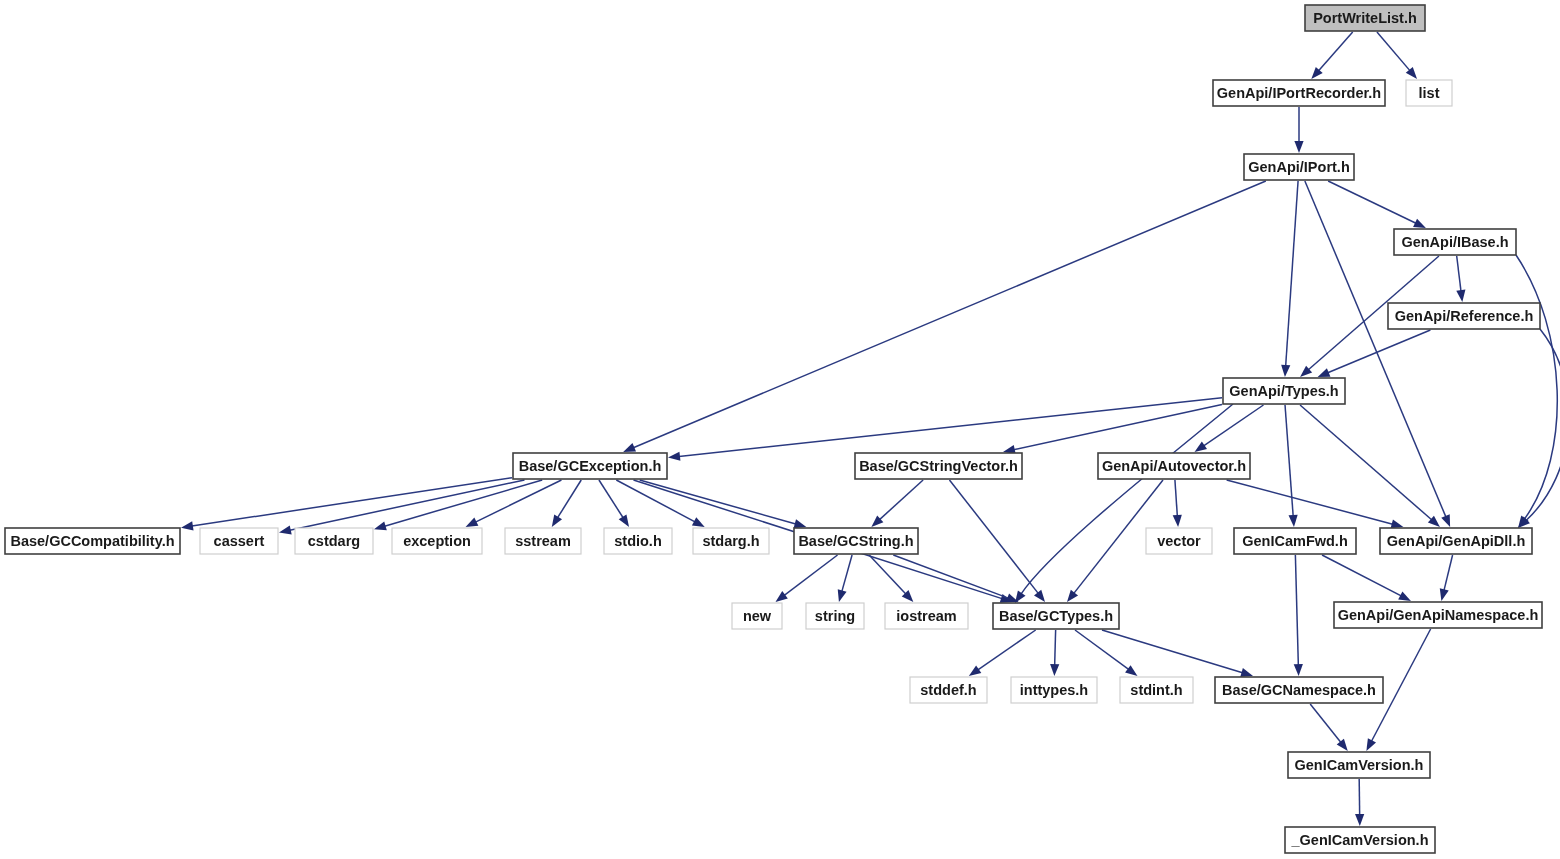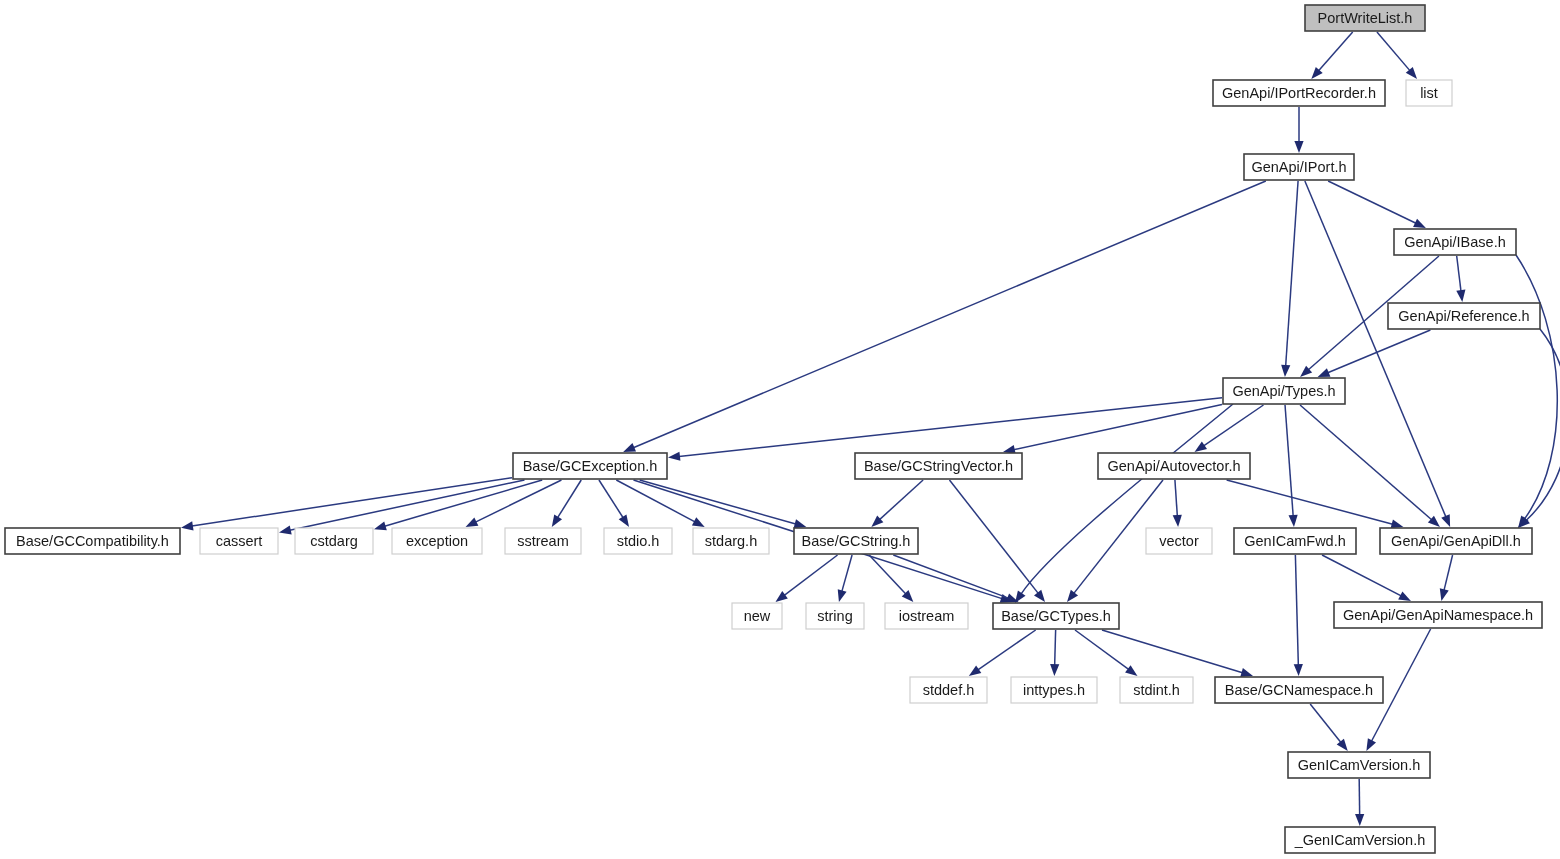--- a/index.html
+++ b/index.html
@@ -11,20 +11,21 @@
   body {
     width: 1560px;
     height: 859px;
     overflow: hidden;
     font-family: "Liberation Sans", sans-serif;
   }
   #graph-root {
     position: relative;
     width: 1560px;
     height: 859px;
+    font-weight: bold;
   }
   svg#depgraph {
     display: block;
     width: 1560px;
     height: 859px;
   }
   .node-box {
     fill: #ffffff;
     stroke: #404040;
     stroke-width: 1.6;

